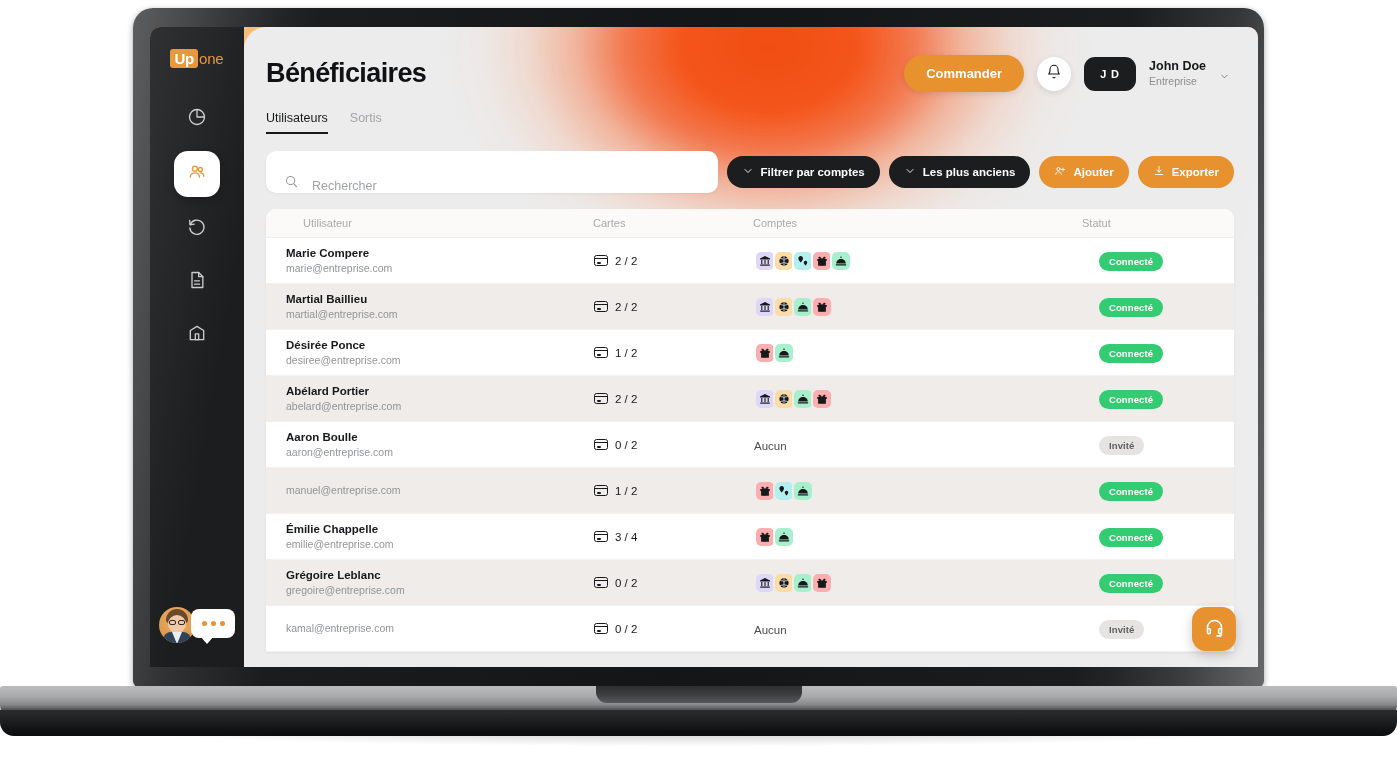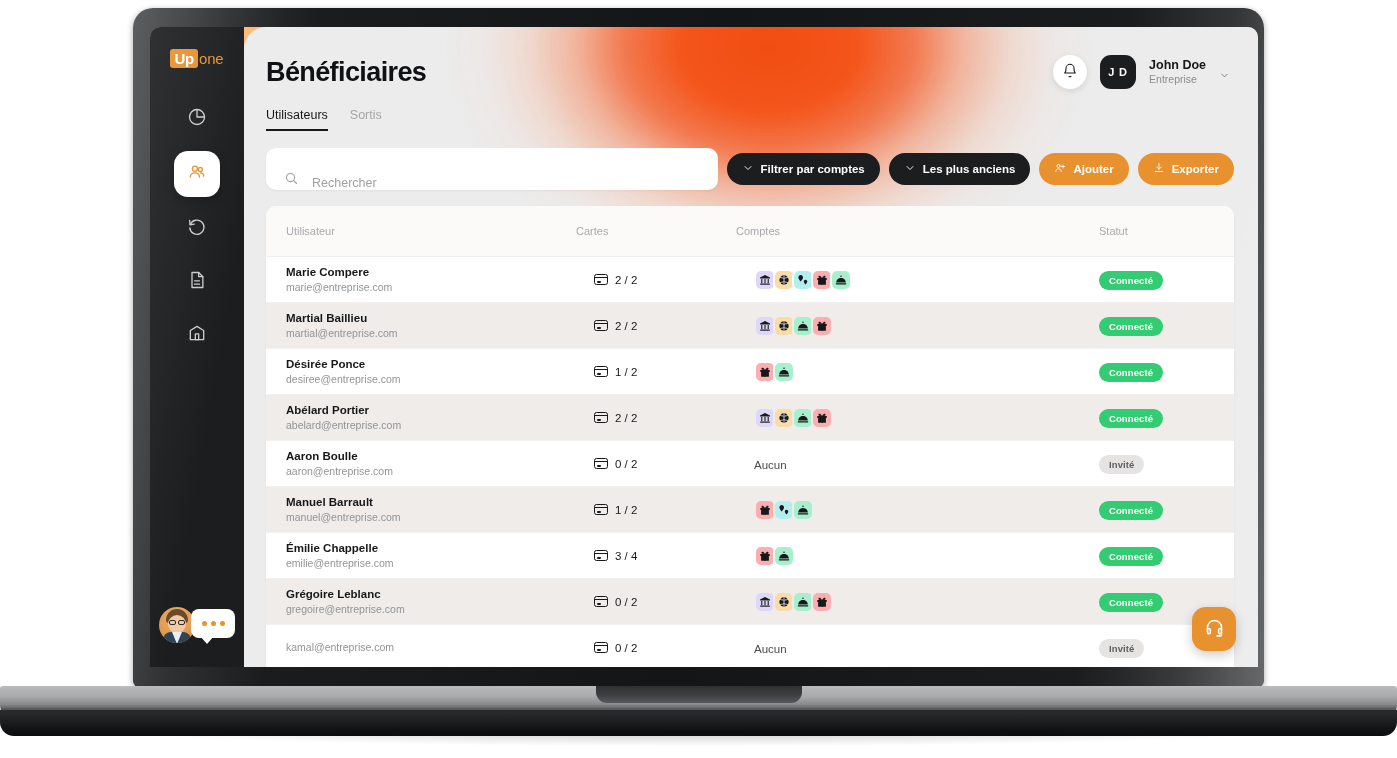--- a/index.html
+++ b/index.html
@@ -146,21 +146,21 @@
     box-shadow: 0 2px 6px rgba(0,0,0,.10);
   }
   .bell-btn {
     width: 34px; height: 34px; border-radius: 50%; background: #fff;
     display: flex; align-items: center; justify-content: center; cursor: pointer;
     box-shadow: 0 2px 6px rgba(0,0,0,.10); border: none;
   }
   .bell-btn svg { width: 16px; height: 16px; }
   .bell-btn svg path { stroke: #17181a; stroke-width: 1.6; fill: none; stroke-linecap: round; stroke-linejoin: round; }
   .avatar-initials {
-    width: 36px; height: 34px; border-radius: 11px; background: #1c1d1f; color: #fff;
+    width: 52px; height: 34px; border-radius: 11px; background: #1c1d1f; color: #fff;
     display: flex; align-items: center; justify-content: center;
     font-size: 11px; font-weight: 700; letter-spacing: .8px; cursor: pointer;
   }
   .user-meta { line-height: 1.25; cursor: pointer; }
   .user-name { font-size: 12.5px; font-weight: 700; color: #17181a; }
   .user-org { font-size: 10.5px; color: #8b8d90; }
   .chev { width: 11px; height: 11px; cursor: pointer; }
   .chev path { stroke: #6c6e71; stroke-width: 1.8; fill: none; stroke-linecap: round; stroke-linejoin: round; }
 
   .tabs { position: relative; z-index: 3; display: flex; gap: 22px; padding: 19px 0 0 22px; }
@@ -197,22 +197,22 @@
     stroke: #fff; stroke-width: 1.8; fill: none; stroke-linecap: round; stroke-linejoin: round;
   }
 
   
   .table-card {
     position: relative; z-index: 3; margin: 16px 24px 0 22px;
     background: #fff; border-radius: 10px 10px 0 0; overflow: hidden;
     box-shadow: 0 1px 3px rgba(0,0,0,.05);
   }
   .thead {
-    display: flex; align-items: center; height: 51px;
-    padding: 0 20px; background: rgba(252,250,249,.92);
+    display: flex; align-items: center; height: 29px;
+    padding: 0 37px; background: rgba(252,250,249,.92);
     border-bottom: 1px solid #f0eeed;
   }
   .th { font-size: 11px; color: #a8aaad; }
   .c-user { flex: 0 0 290px; }
   .c-cards { flex: 0 0 160px; }
   .c-accounts { flex: 1 1 auto; }
   .c-status { flex: 0 0 115px; }
 
   .trow {
     display: flex; align-items: center; height: 46px; padding: 0 20px;
@@ -339,20 +339,21 @@
         </div>
       </aside>
 
       <section class="main">
         <div class="glow"></div>
 
         <div class="topbar">
           <h1 class="page-title">Bénéficiaires</h1>
 
           <div class="topbar-right">
+            <button class="btn-commander">Commander</button>
 
             <button class="bell-btn">
               <span>
                 <svg viewBox="0 0 24 24">
                     <path d="M18 8a6 6 0 1 0-12 0c0 6-2 7-2 7h16s-2-1-2-7"></path>
                     <path d="M10.5 20a2 2 0 0 0 3 0"></path>
                   </svg>
               </span>
             </button>
 
@@ -627,21 +628,20 @@
                 </div>
                 <div class="c-cards cards-cell">
                   <span class="card-icon"></span>
                   <span>0 / 2</span>
                 </div>
                 <div class="c-accounts"><span class="acc-none">Aucun</span></div>
                 <div class="c-status"><span class="badge invited">Invité</span></div>
               </div>
               <div class="trow alt">
                 <div class="c-user">
-                  <div class="u-name">Manuel Barrault</div>
                   <div class="u-mail">manuel@entreprise.com</div>
                 </div>
                 <div class="c-cards cards-cell">
                   <span class="card-icon"></span>
                   <span>1 / 2</span>
                 </div>
                 <div class="c-accounts">
                   <div class="acc-group">
                     <span class="acc" style="background: rgb(251, 174, 176);">
                       <svg viewBox="0 0 24 24">

